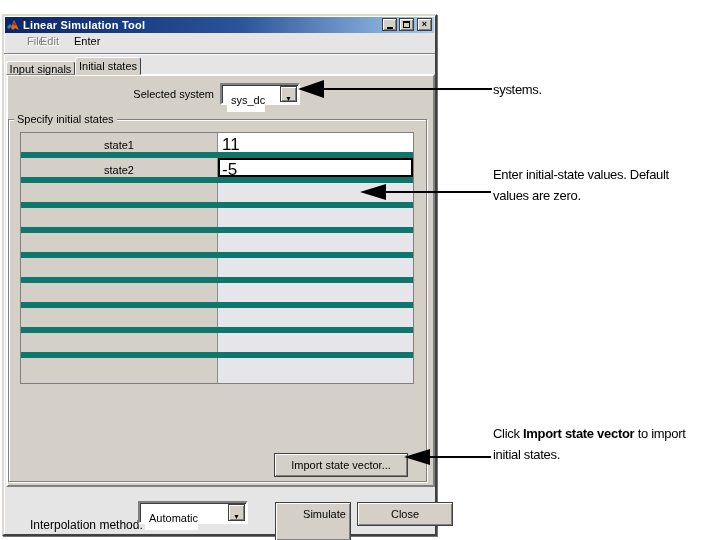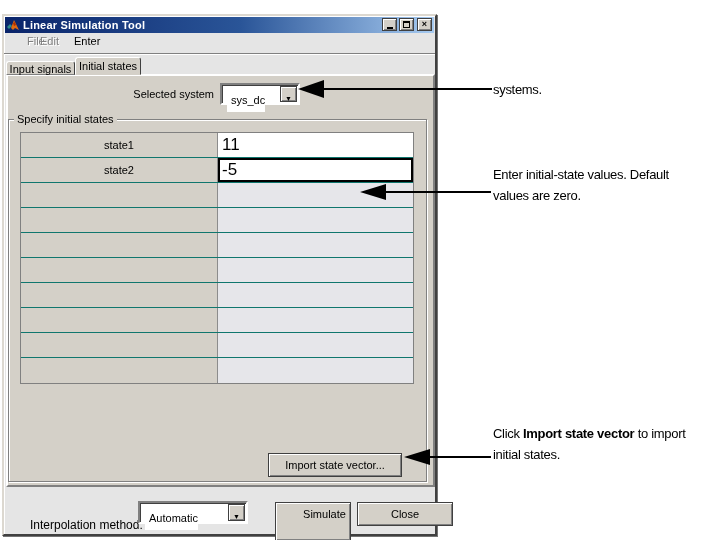--- a/index.html
+++ b/index.html
@@ -55,37 +55,37 @@
   .combo1 { left:216px; top:67px; width:80px; height:22px; }
   .combo2 { left:134px; top:485px; width:110px; height:23px; }
 
   
   .groupbox { position:absolute; left:4px; top:103px; width:419px; height:363px;
               border:1px solid #808080; box-shadow:inset 1px 1px 0 #fff, 1px 1px 0 #fff; }
   .legend { position:absolute; left:10px; top:97px; font-size:11px; background:#d4d0c8; padding:0 3px; z-index:2; }
 
   
   .table { position:absolute; left:16px; top:116px; width:394px; border:1px solid #808080; background:#d4d0c8; }
-  .trow { display:flex; height:25px; border-bottom:1px solid #0f766e; }
+  .trow { display:flex; height:25px; border-bottom:6px solid #0f766e; }
   .trow:last-child { border-bottom:none; }
   .trow.head { height:23px; border-bottom:none; }
   .hcell { background:#d4d0c8; font-size:11px; text-align:center; line-height:21px;
            border:1px solid; border-color:#fff #808080 #808080 #fff; }
   .c1 { width:197px; } .c2 { width:195px; flex:1; }
   .cname { width:197px; background:#d4d0c8; font-size:11px; text-align:center; line-height:24px;
            border-right:1px solid #8c8c8c; }
   .cval  { flex:1; background:#e6e6ea; font-size:17px; line-height:24px; padding-left:4px; }
   .cval.filled { background:#fff; }
   .cval.selected { background:#fff; box-shadow:inset 0 0 0 2px #000; }
 
   
   .btn { position:absolute; background:#d4d0c8; border:1px solid #404040;
          box-shadow:inset 1px 1px 0 #fff, inset -1px -1px 0 #808080;
          font-size:11px; text-align:center; color:#000; }
-  .btn-import { left:264px; top:437px; width:134px; height:24px; line-height:22px; }
+  .btn-import { left:270px; top:437px; width:134px; height:24px; line-height:22px; }
   .btn-simulate { left:271px; top:486px; width:76px; height:39px; line-height:22px;padding-left:23px; }
   .btn-close { left:353px; top:486px; width:96px; height:24px; line-height:22px; }
   .interp-label { position:absolute; left:26px; top:502px; font-size:12px; }
 
   
   .note { position:absolute; color:#000; font-size:13px; line-height:21px;
           letter-spacing:-0.3px; font-weight:500; z-index:10; }
   .note div { white-space:nowrap; }
   .note b { font-weight:800; }
   .n1 { left:495px; top:2px; }

